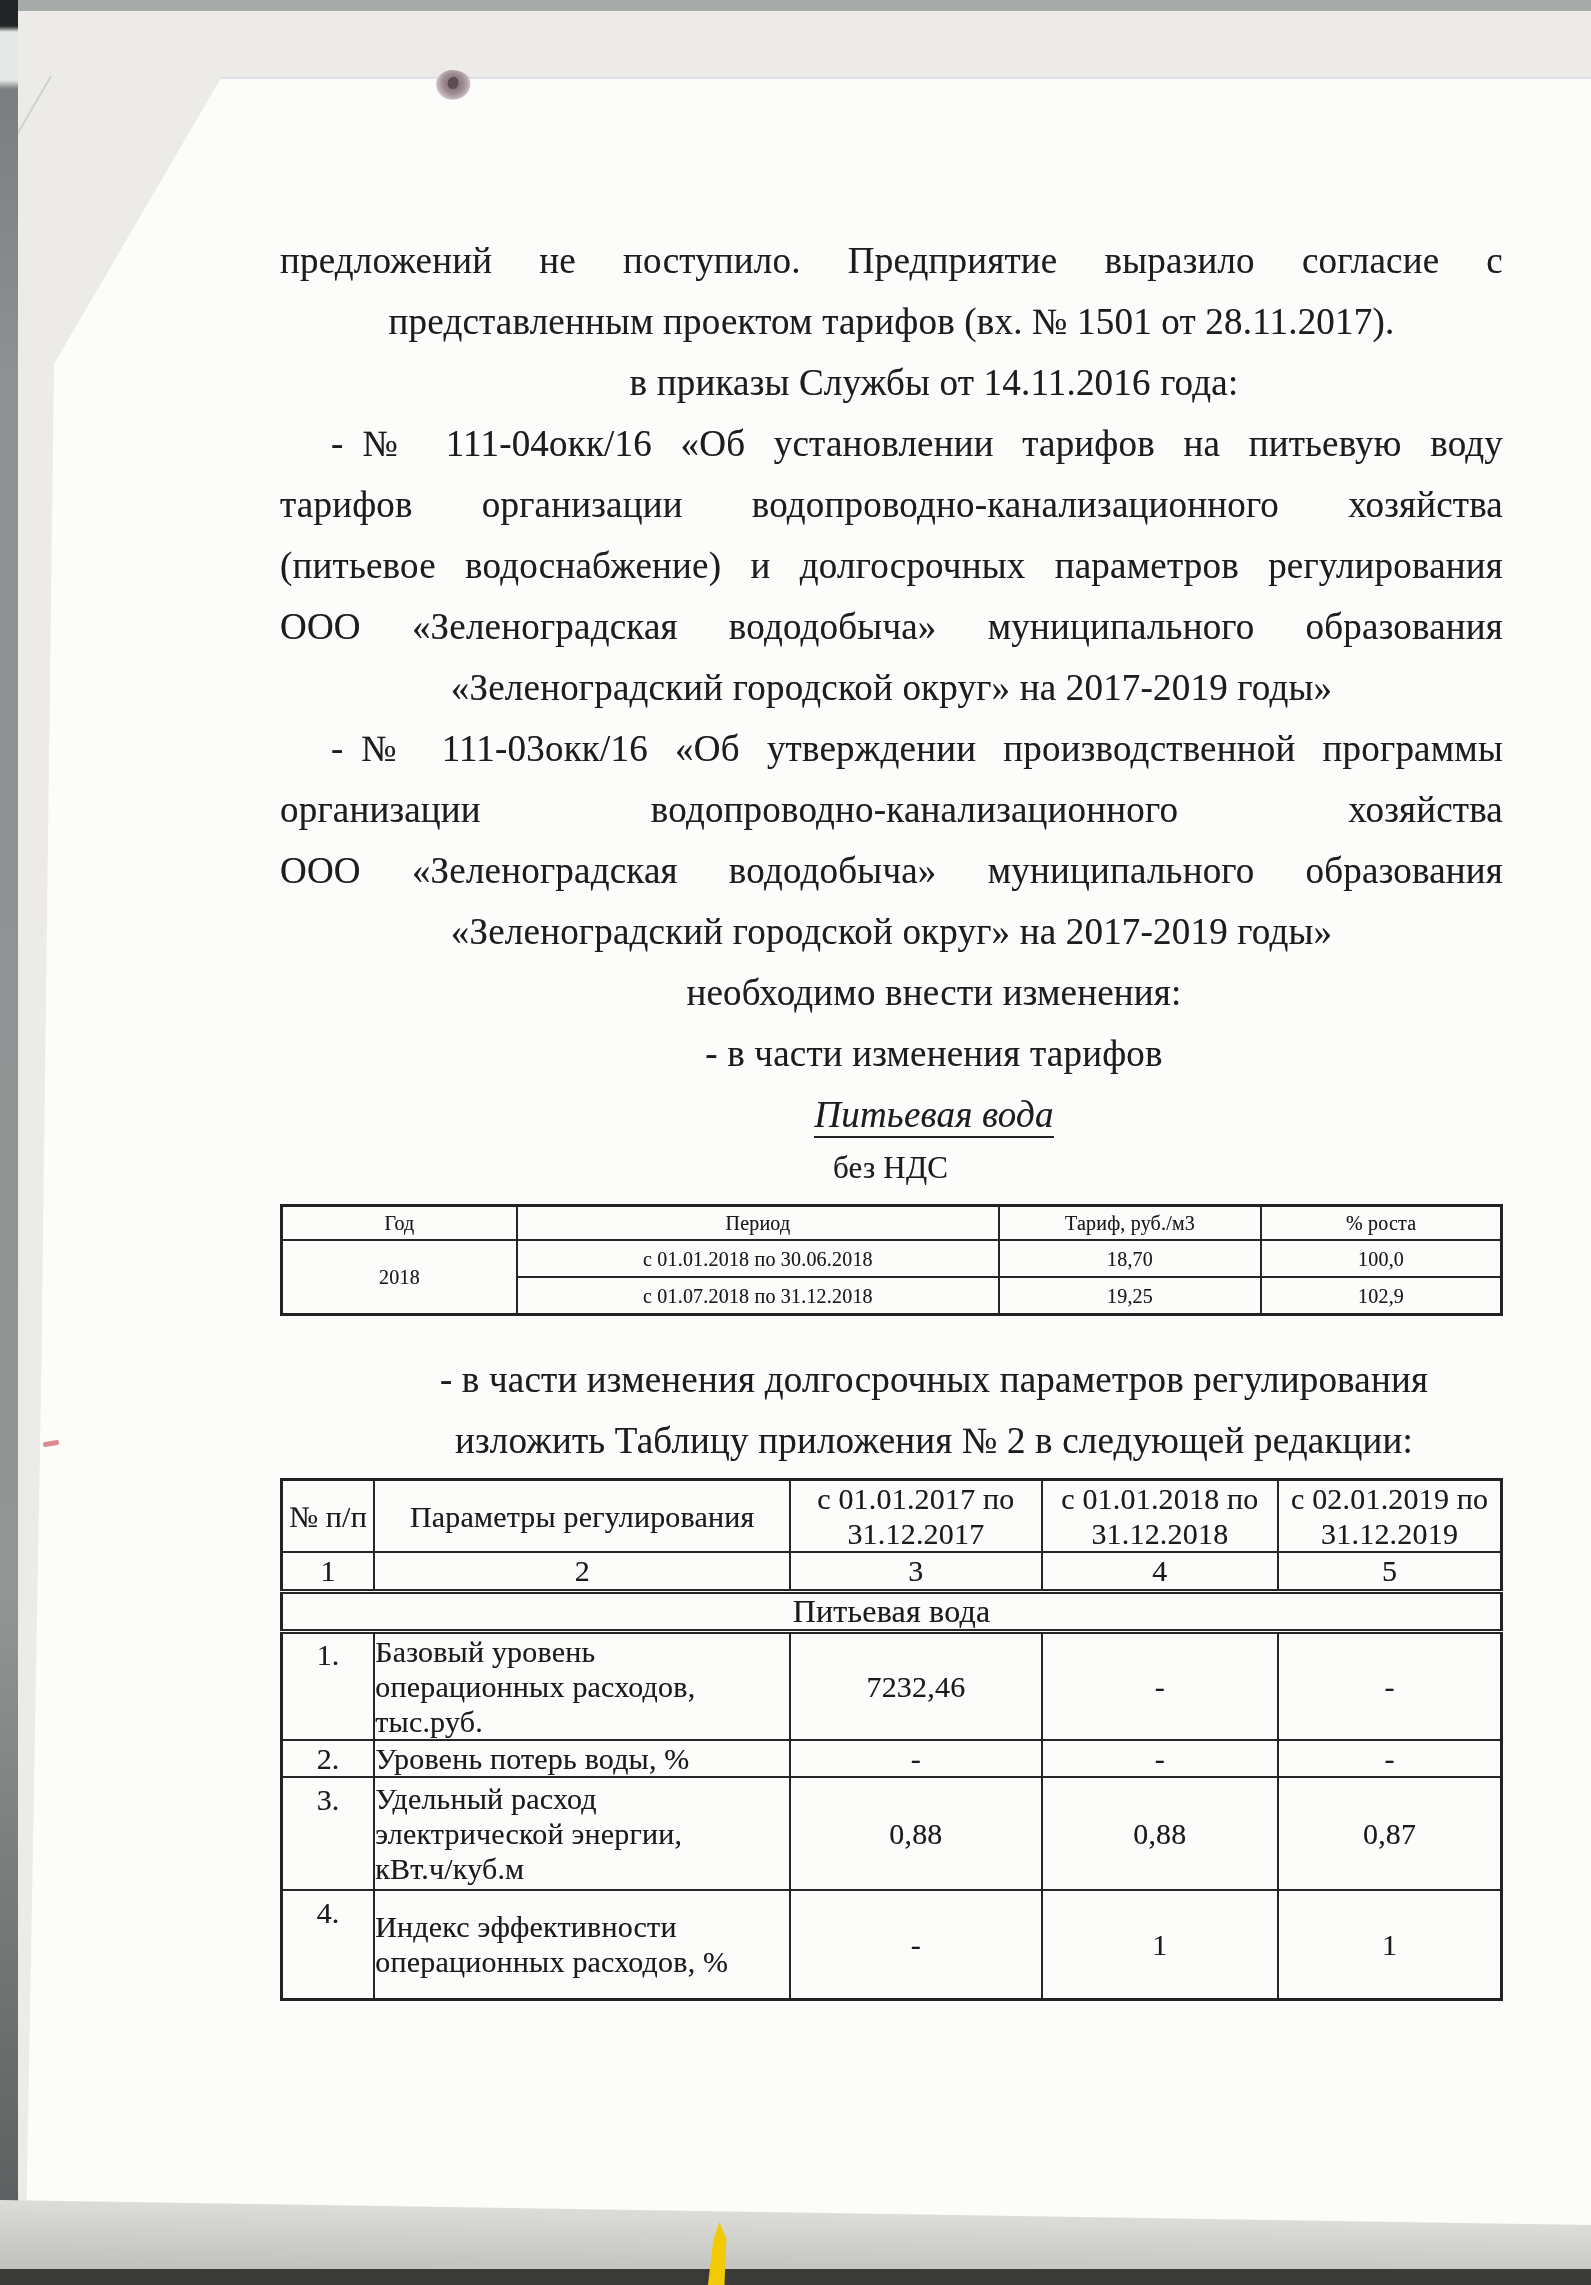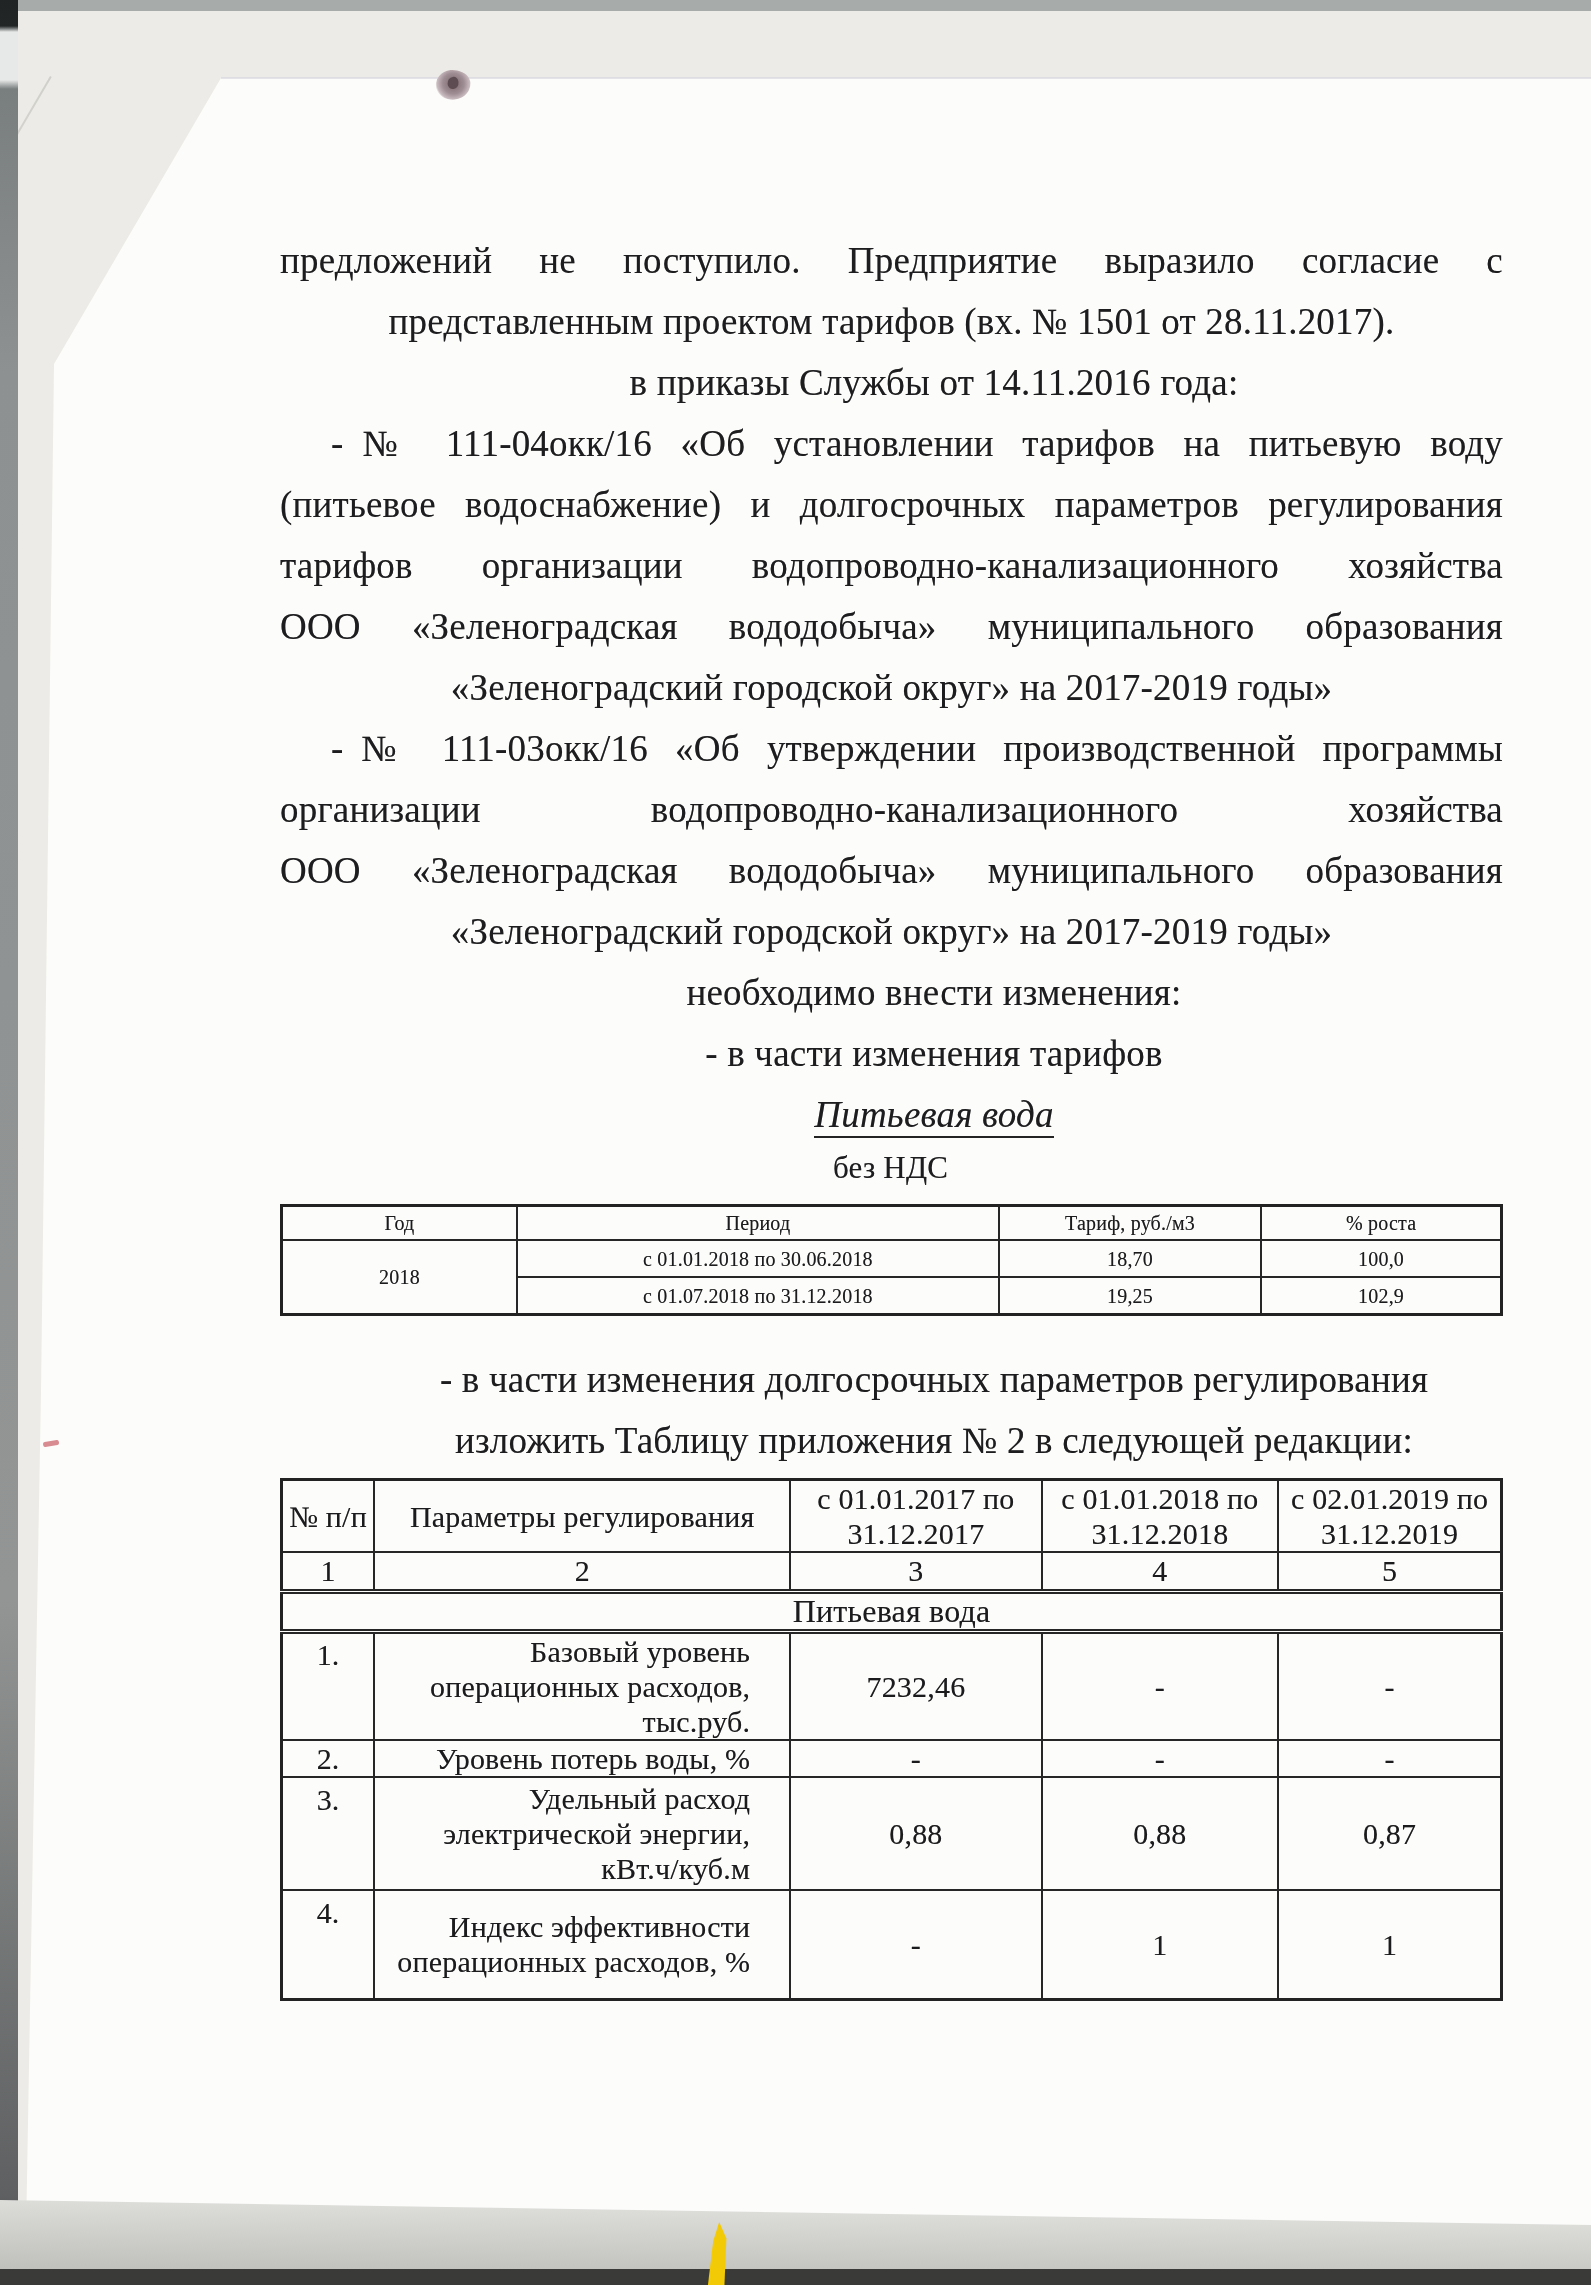--- a/index.html
+++ b/index.html
@@ -55,21 +55,21 @@
   .t1 td{text-align:center;vertical-align:middle;}
   .t2wrap{margin-top:7.4px;}
   .t2{font-size:30px;line-height:35px;}
   .t2 table{border:3.7px solid #222;}
   .t2 td{text-align:center;vertical-align:middle;}
   .t2 .head-row{height:70px;margin-top:20px;}
   .t2 .num-row{height:39px;}
   .t2 .num-row td{border-bottom:5.6px double #262626;}
   .t2 .section-row{height:40px;font-weight:bold;font-size:32px;}
   .t2 .section-row td{border-bottom:5.6px double #262626;}
-  .t2 td.param{text-align:right;padding-left:12px;padding-right:39px;}
+  .t2 td.param{text-align:left;padding-left:0;padding-right:39px;}
   .t2 .r1{height:109px;}
   .t2 .r2{height:37px;}
   .t2 .r3{height:113px;}
   .t2 .r4{height:109px;}
   .p10{margin-top:33px;}
 </style>
 </head>
 <body>
 
 <div class="top-band"></div>
@@ -85,22 +85,22 @@
 
   <div>
     <div class="line jline">предложений не поступило. Предприятие выразило согласие с</div>
     <div class="line lline">представленным проектом тарифов (вх. № 1501 от 28.11.2017).</div>
   </div>
 
   <div class="line lline ind92">в приказы Службы от 14.11.2016 года:</div>
 
   <div>
     <div class="line jline ind55">-№ 111-04окк/16 «Об установлении тарифов на питьевую воду</div>
+    <div class="line jline">тарифов организации водопроводно-канализационного хозяйства</div>
     <div class="line jline">(питьевое водоснабжение) и долгосрочных параметров регулирования</div>
-    <div class="line jline">тарифов организации водопроводно-канализационного хозяйства</div>
     <div class="line jline">ООО «Зеленоградская вододобыча» муниципального образования</div>
     <div class="line lline">«Зеленоградский городской округ» на 2017-2019 годы»</div>
   </div>
 
   <div>
     <div class="line jline ind55">-№ 111-03окк/16 «Об утверждении производственной программы</div>
     <div class="line jline">организации водопроводно-канализационного хозяйства</div>
     <div class="line jline">ООО «Зеленоградская вододобыча» муниципального образования</div>
     <div class="line lline">«Зеленоградский городской округ» на 2017-2019 годы»</div>
   </div>

